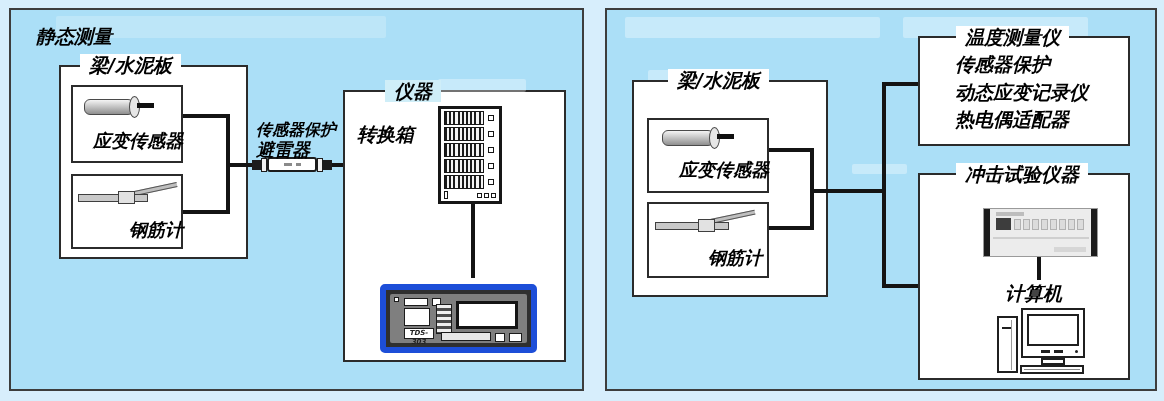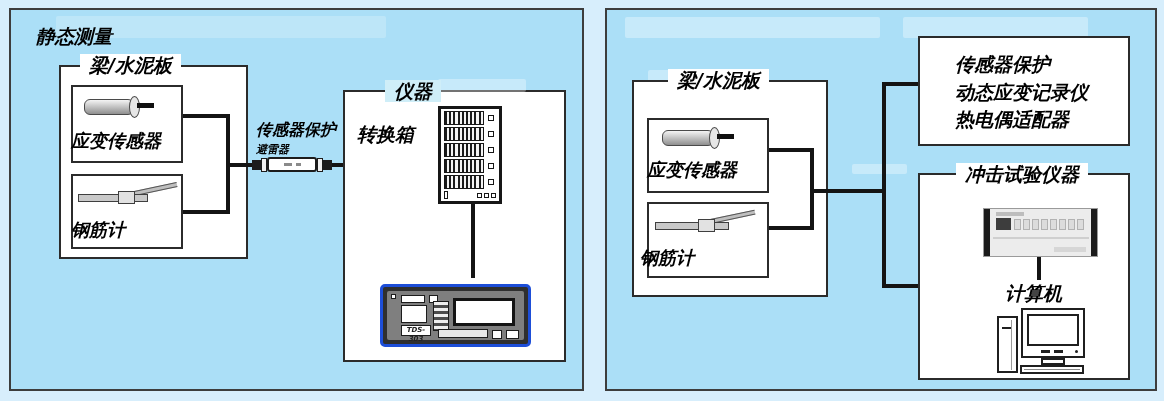--- a/index.html
+++ b/index.html
@@ -3,41 +3,41 @@
 <meta charset="utf-8">
 <style>
   html,body{margin:0;padding:0;}
   body{font-family:"DejaVu Sans","Liberation Sans",sans-serif;}
   #canvas{position:relative;width:1164px;height:401px;background:var(--page_bg,#d7eefc);overflow:hidden;font-style:italic;}
   .panel{position:absolute;background:var(--panel_bg,#abdff7);border:2px solid var(--panel_border,#3d3d3d);box-sizing:border-box;}
   .wbox{position:absolute;background:var(--box_bg,#fff);border:2px solid var(--box_border,#2b2b2b);box-sizing:border-box;}
   .thin{border-width:2px;}
   .wire{position:absolute;background:var(--wire,#141414);}
   .lbl{position:absolute;font-weight:bold;color:var(--text,#000);white-space:nowrap;font-size:19px;line-height:22px;}
-  .lbl-c{text-align:left;}
+  .lbl-c{text-align:right;}
   .btitle{position:absolute;font-weight:bold;color:var(--text,#000);white-space:nowrap;font-size:19px;line-height:22px;background:var(--box_bg,#fff);padding:0 9px;}
   .smudge{position:absolute;background:rgba(255,255,255,0.34);border-radius:2px;}
   .abs{position:absolute;box-sizing:border-box;}
   
   .cyl-body{position:absolute;height:14px;background:linear-gradient(#f4f4f4,#8f8f8f);border:1px solid #4a4a4a;border-radius:6px;}
   .cyl-ring{position:absolute;width:9px;height:20px;background:#e6e6e6;border:1px solid #4a4a4a;border-radius:50%;}
   .cyl-stub{position:absolute;height:5px;background:#101010;}
   
   .rod{position:absolute;height:6px;background:#c9c9c9;border:1px solid #3f3f3f;}
   .coupler{position:absolute;width:15px;height:11px;background:#e2e2e2;border:1px solid #3f3f3f;}
   .cable{position:absolute;height:3px;background:#bfbfbf;border-top:1px solid #555;border-bottom:1px solid #555;transform-origin:left center;}
   
   .rack{position:absolute;left:438px;top:106px;width:64px;height:98px;background:#fff;border:3px solid #161616;padding:2px 3px;display:flex;flex-direction:column;gap:2px;box-sizing:border-box;}
   .rack-row{display:flex;align-items:center;height:14px;}
   .rack-slots{width:40px;height:14px;background:repeating-linear-gradient(90deg,#1a1a1a 0 2.1px,#f4f4f4 2.1px 4.2px);border:1px solid #161616;box-sizing:border-box;}
   .rack-sq{width:6px;height:6px;background:#fff;border:1px solid #161616;margin-left:4px;box-sizing:border-box;}
   .rack-bottom{display:flex;align-items:center;height:10px;}
   .rack-bsq{width:5px;height:5px;background:#fff;border:1px solid #161616;margin-left:2px;box-sizing:border-box;}
   
-  .logger{position:absolute;left:380px;top:284px;width:145px;height:57px;background:var(--device_dark,#2f2f2f);border:3px solid #1d4ed8;border-radius:5px;}
+  .logger{position:absolute;left:380px;top:284px;width:145px;height:57px;background:var(--device_dark,#2f2f2f);border:6px solid #1d4ed8;border-radius:5px;}
   .logger-inner{position:absolute;left:4px;top:4px;right:4px;bottom:4px;background:#7f7f7f;border-radius:2px;}
   .lg{position:absolute;background:#fff;border:1px solid #1c1c1c;box-sizing:border-box;}
   
   .arr-body{position:absolute;background:#fff;border:2px solid #1c1c1c;border-radius:3px;box-sizing:border-box;}
   .arr-cap{position:absolute;background:#f0f0f0;border:1px solid #1c1c1c;box-sizing:border-box;}
   .arr-plug{position:absolute;background:#1c1c1c;}
   .arr-dash{position:absolute;background:#8a8a8a;}
   
   .amp{position:absolute;left:983px;top:208px;width:115px;height:49px;background:#ececec;border:1px solid #9a9a9a;box-sizing:border-box;}
   .amp-cap{position:absolute;top:0;width:6px;height:47px;background:#1b1b1b;}
@@ -78,21 +78,21 @@
 
   <div class="arr-plug" style="left:252px;top:160px;width:9px;height:10px;"></div>
   <div class="arr-cap" style="left:261px;top:158px;width:6px;height:14px;"></div>
   <div class="arr-body" style="left:267px;top:157px;width:50px;height:15px;"></div>
   <div class="arr-dash" style="left:284px;top:163px;width:8px;height:3px;"></div>
   <div class="arr-dash" style="left:296px;top:163px;width:5px;height:3px;"></div>
   <div class="arr-cap" style="left:317px;top:158px;width:6px;height:14px;"></div>
   <div class="arr-plug" style="left:323px;top:160px;width:9px;height:10px;"></div>
 
   <div class="lbl" style="left:256px;top:120px;font-size:16px;line-height:19px;">传感器保护</div>
-  <div class="lbl" style="left:256px;top:140px;font-size:11px;line-height:19px;">避雷器</div>
+  <div class="lbl" style="left:256px;top:140px;font-size:18px;line-height:19px;">避雷器</div>
 
   <div class="wbox" style="left:343px;top:90px;width:223px;height:272px;"></div>
   <div class="smudge" style="left:438px;top:79px;width:88px;height:13px;"></div>
   <div class="btitle" style="left:385px;top:80px;background:#cfeef8;">仪器</div>
   <div class="lbl" style="left:357px;top:123px;">转换箱</div>
 
   <div class="rack">
     <div class="rack-row">
         <div class="rack-slots"></div>
         <div class="rack-sq"></div>
@@ -161,20 +161,21 @@
 
   <div class="wire" style="left:769px;top:148px;width:45px;height:4px;"></div>
   <div class="wire" style="left:769px;top:226px;width:45px;height:4px;"></div>
   <div class="wire" style="left:810px;top:148px;width:4px;height:82px;"></div>
   <div class="wire" style="left:810px;top:189px;width:76px;height:4px;"></div>
   <div class="wire" style="left:882px;top:82px;width:4px;height:206px;"></div>
   <div class="wire" style="left:882px;top:82px;width:38px;height:4px;"></div>
   <div class="wire" style="left:882px;top:284px;width:38px;height:4px;"></div>
 
   <div class="wbox" style="left:918px;top:36px;width:212px;height:110px;"></div>
+  <div class="btitle" style="left:956px;top:26px;">温度测量仪</div>
   <div class="lbl" style="left:955px;top:51px;line-height:27px;">传感器保护</div>
   <div class="lbl" style="left:955px;top:106px;line-height:27px;">热电偶适配器</div>
   <div class="lbl" style="left:955px;top:79px;line-height:27px;">动态应变记录仪</div>
 
   <div class="wbox" style="left:918px;top:173px;width:212px;height:207px;"></div>
   <div class="btitle" style="left:956px;top:163px;">冲击试验仪器</div>
 
   <div class="amp">
     <div class="amp-cap" style="left:0;"></div>
     <div class="amp-cap" style="right:0;"></div>

